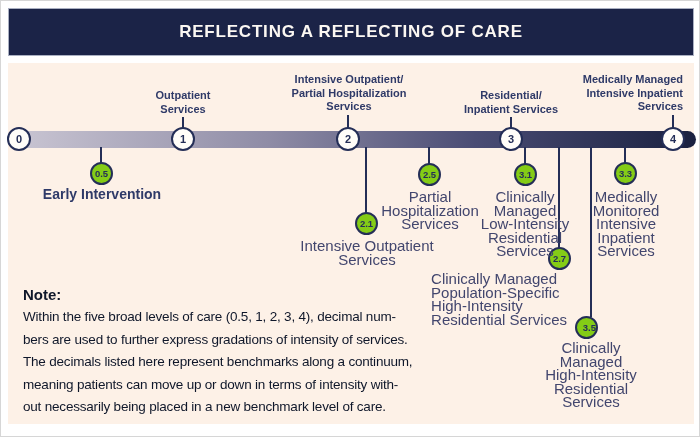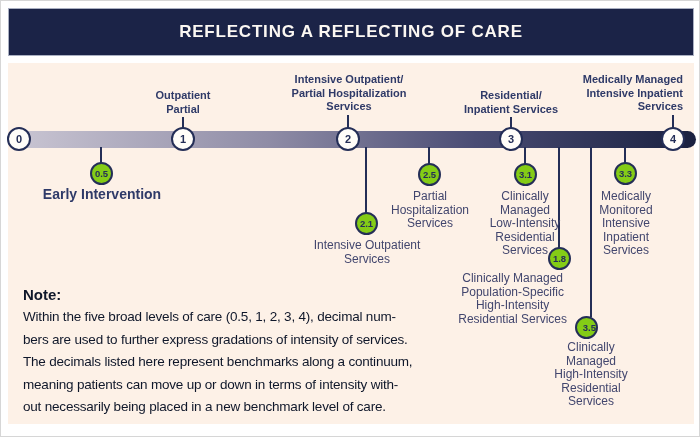--- a/index.html
+++ b/index.html
@@ -34,25 +34,25 @@
   .main-node{width:24px;height:24px;background:#fffdf9;font-size:11px;}
   .sub-node{width:23px;height:23px;background:#84cc16;font-size:9.5px;}
   .label{
     position:absolute;white-space:pre-line;text-align:center;
     font-weight:bold;font-size:11px;line-height:13.5px;color:#2f3a68;
     transform:translateX(-50%);
   }
   .label.right-aligned{transform:none;text-align:right;}
   .sublabel{
     position:absolute;white-space:pre-line;text-align:center;
-    font-weight:normal;font-size:12px;line-height:13.5px;color:#42466e;
+    font-weight:normal;font-size:15px;line-height:13.5px;color:#42466e;
     transform:translateX(-50%);
   }
   .sublabel.bold{font-weight:bold;font-size:14px;color:#2f3a68;}
-  .sublabel.right-aligned{transform:none;text-align:center;}
+  .sublabel.right-aligned{transform:none;text-align:left;}
   #note{
     position:absolute;left:22px;top:283px;width:460px;color:#0f172a;
   }
   #note .note-heading{font-weight:bold;font-size:15px;line-height:22px;}
   #note .note-body{
     white-space:pre-line;font-size:13.5px;line-height:22.5px;
     letter-spacing:-0.2px;
   }
 </style>
 </head>
@@ -103,31 +103,31 @@
   <div class="node sub-node" style="left:354px;top:211px;">
       <span>2.1</span>
     </div>
   <div class="node sub-node" style="left:417px;top:162px;">
       <span>2.5</span>
     </div>
   <div class="node sub-node" style="left:513px;top:162px;">
       <span>3.1</span>
     </div>
   <div class="node sub-node" style="left:547px;top:246px;">
-      <span>1.8</span>
+      <span>2.7</span>
     </div>
   <div class="node sub-node" style="left:574px;top:315px;justify-content:flex-end;">
       <span>3.5</span>
     </div>
   <div class="node sub-node" style="left:613px;top:161px;">
       <span>3.3</span>
     </div>
 
   <div class="label" style="left:182px;top:88px;">Outpatient
-Partial</div>
+Services</div>
   <div class="label" style="left:348px;top:72px;">Intensive Outpatient/
 Partial Hospitalization
 Services</div>
   <div class="label" style="left:510px;top:88px;">Residential/
 Inpatient Services</div>
   <div class="label right-aligned" style="right:16px;top:72px;">Medically Managed
 Intensive Inpatient
 Services</div>
 
   <div class="sublabel bold" style="left:101px;top:187px;">Early Intervention</div>

